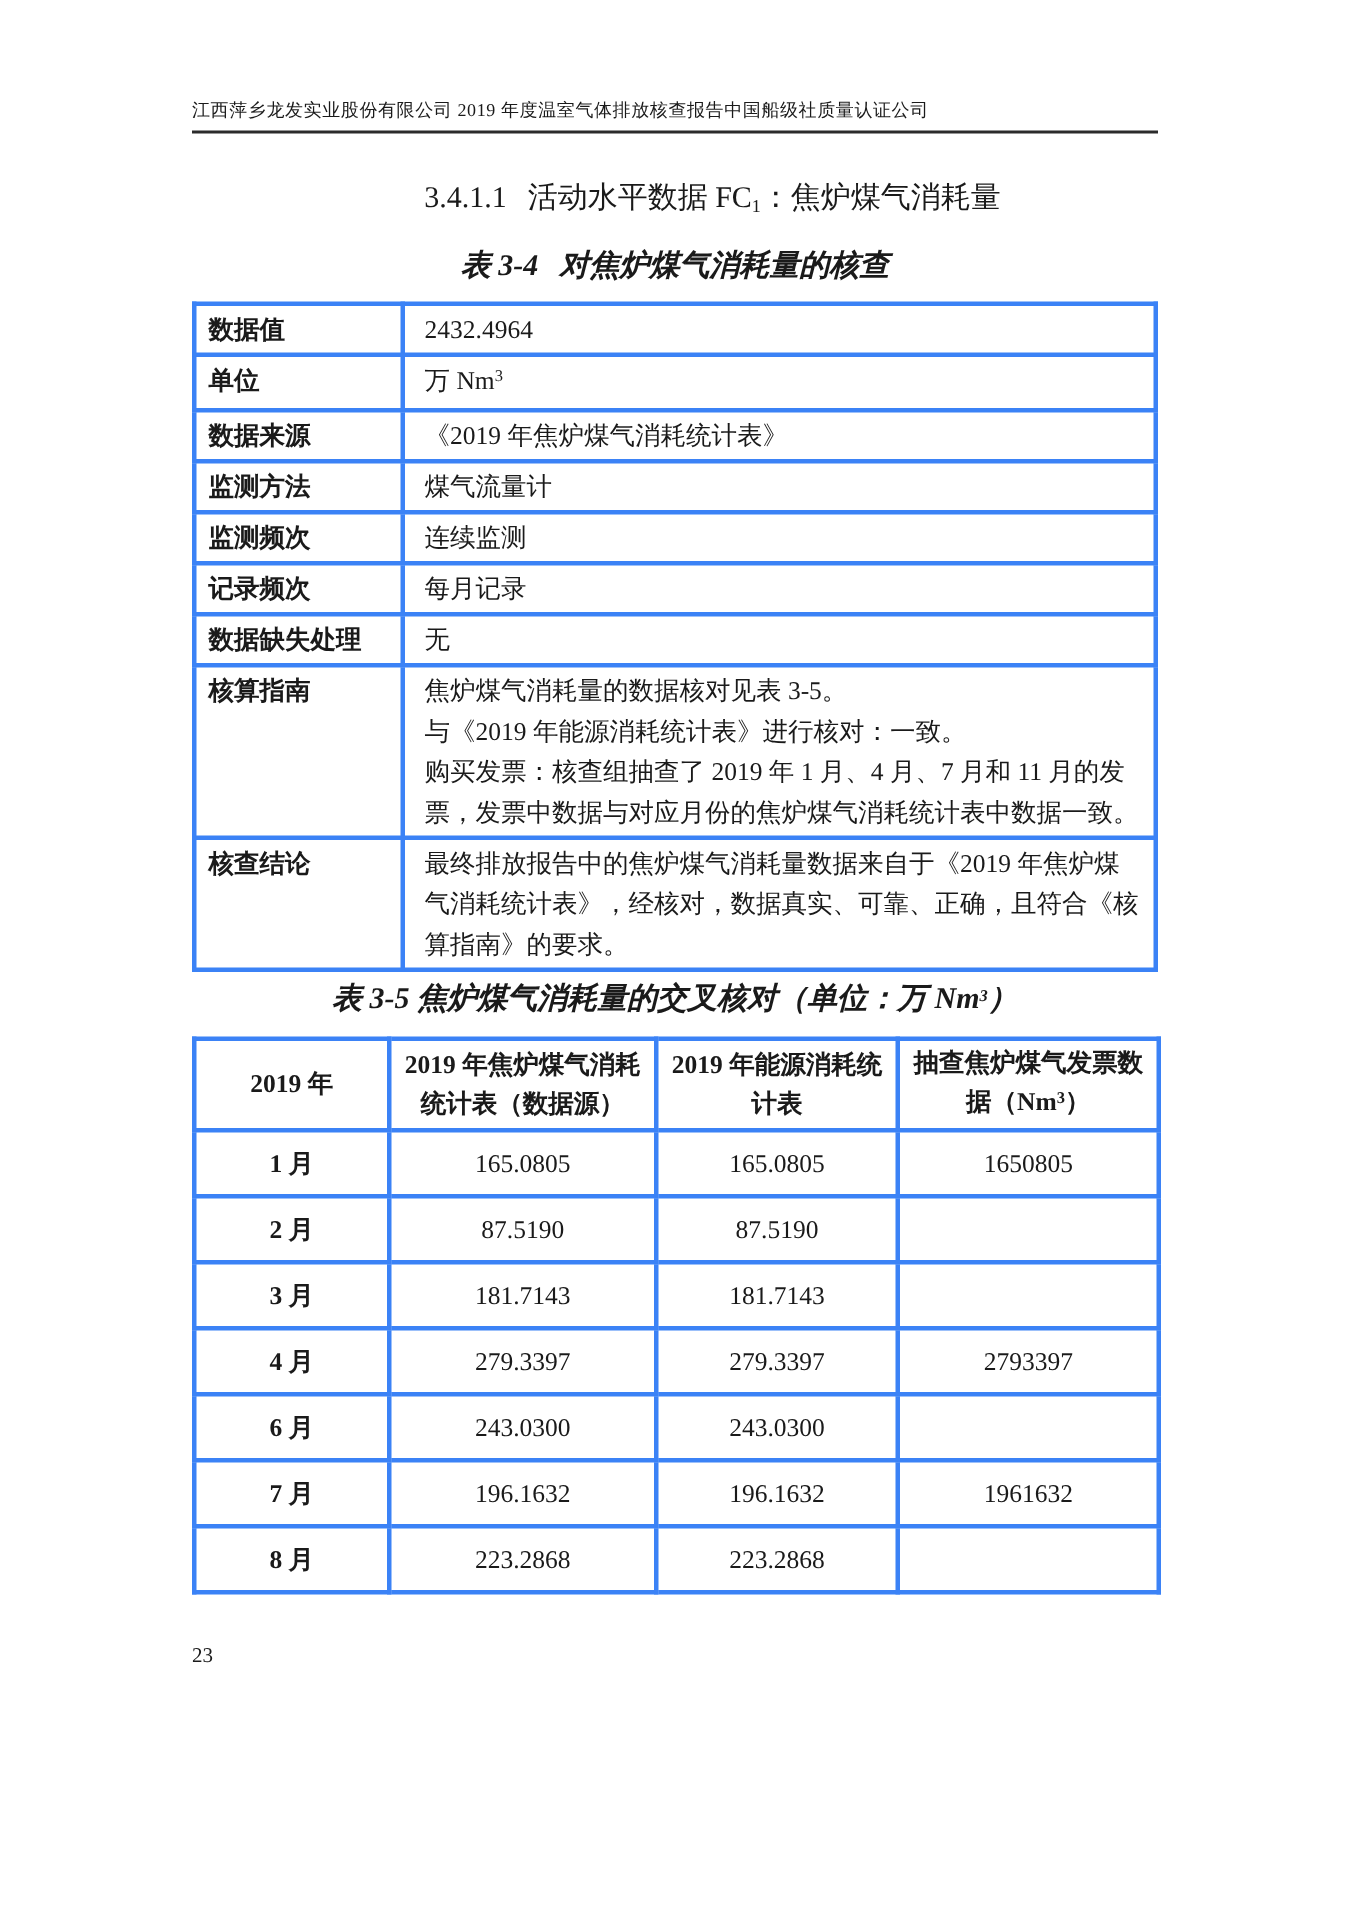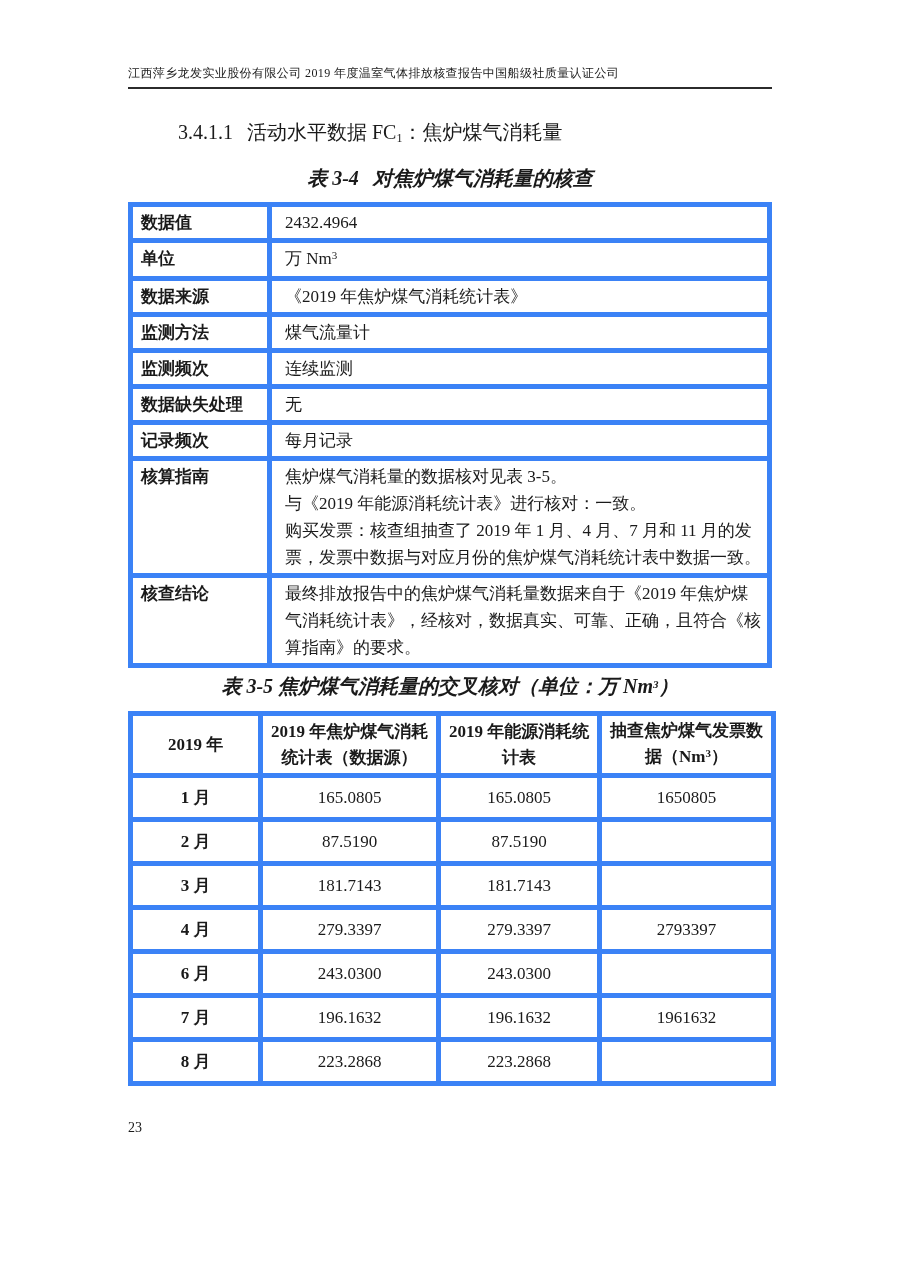--- a/index.html
+++ b/index.html
@@ -26,20 +26,21 @@
     letter-spacing: 0.4px;
     padding-bottom: 5px;
     border-bottom: 2px solid #2b2b2b;
     white-space: nowrap;
   }
   .section-heading {
     margin-top: 30px;
     padding-left: 50px;
     font-size: 20px;
     line-height: 26px;
+    text-align: center;
   }
   .section-heading .sec-num { margin-right: 14px; }
   sub.small-sub {
     font-size: 12px;
     vertical-align: baseline;
     position: relative;
     top: 0.25em;
   }
   sup.small-sup {
     font-size: 11px;
@@ -54,21 +55,21 @@
     font-size: 20px;
     line-height: 28px;
     font-style: italic;
   }
   .table-title .gap { margin-left: 14px; }
   table {
     border-collapse: collapse;
     table-layout: fixed;
     width: 644px;
   }
-  table, th, td { border: 5px solid #3b82f6; }
+  table, th, td { border: 3px solid #3b82f6; }
   .tbl34 { margin-top: 10px; }
   .tbl34 { border: 2px solid #4a4a4a; }
   .tbl34 td {
     font-size: 17px;
     line-height: 27px;
     vertical-align: top;
     padding: 2px 6px 2px 8px;
   }
   .tbl34 td.lbl {
     font-weight: bold;
@@ -135,26 +136,26 @@
         </tr>
         <tr class="simple">
           <td class="lbl">监测方法</td>
           <td class="val">煤气流量计</td>
         </tr>
         <tr class="simple">
           <td class="lbl">监测频次</td>
           <td class="val">连续监测</td>
         </tr>
         <tr class="simple">
+          <td class="lbl">记录频次</td>
+          <td class="val">每月记录</td>
+        </tr>
+        <tr class="simple">
           <td class="lbl">数据缺失处理</td>
           <td class="val">无</td>
-        </tr>
-        <tr class="simple">
-          <td class="lbl">记录频次</td>
-          <td class="val">每月记录</td>
         </tr>
         <tr>
           <td class="lbl">核算指南</td>
           <td class="val">
             <p>焦炉煤气消耗量的数据核对见表 3-5。</p>
             <p>与《2019 年能源消耗统计表》进行核对：一致。</p>
             <p>购买发票：核查组抽查了 2019 年 1 月、4 月、7 月和 11 月的发票，发票中数据与对应月份的焦炉煤气消耗统计表中数据一致。</p>
           </td>
         </tr>
         <tr>

